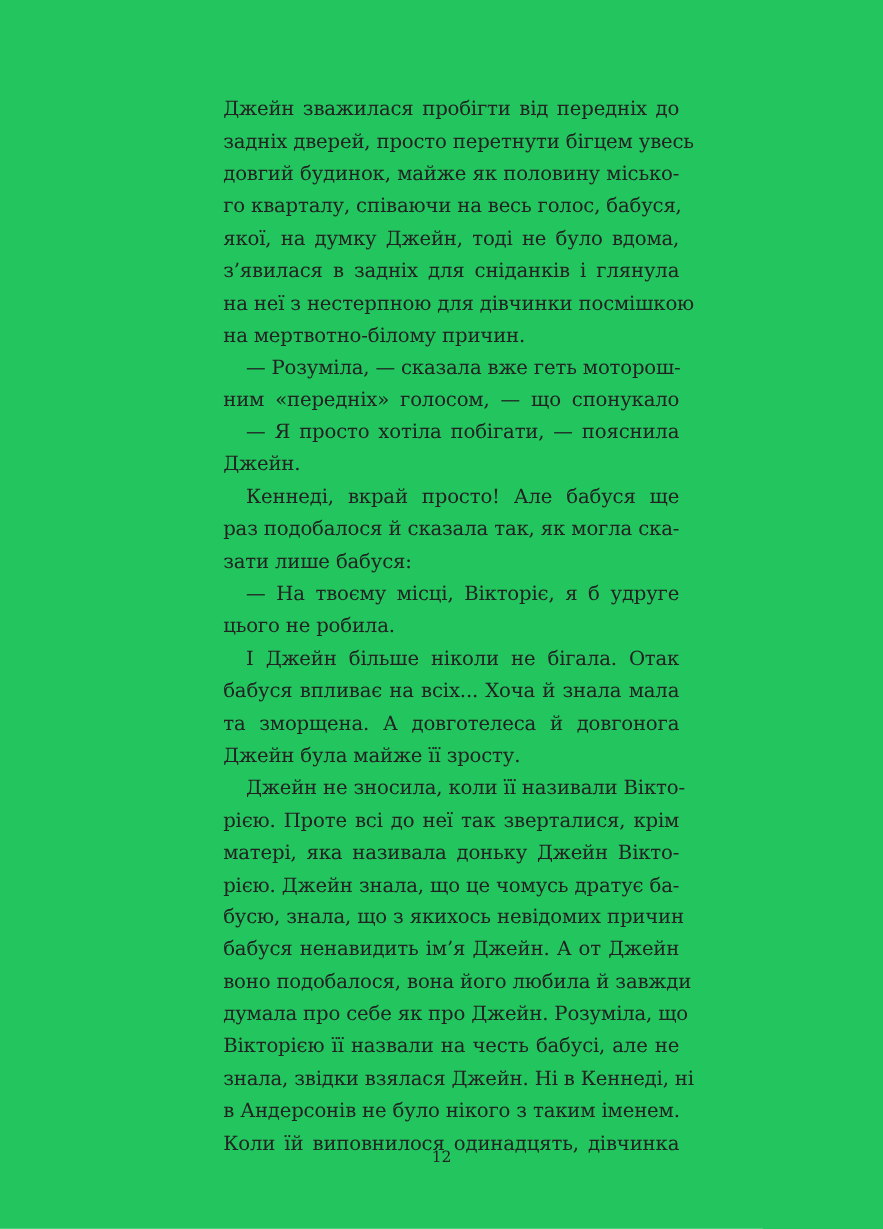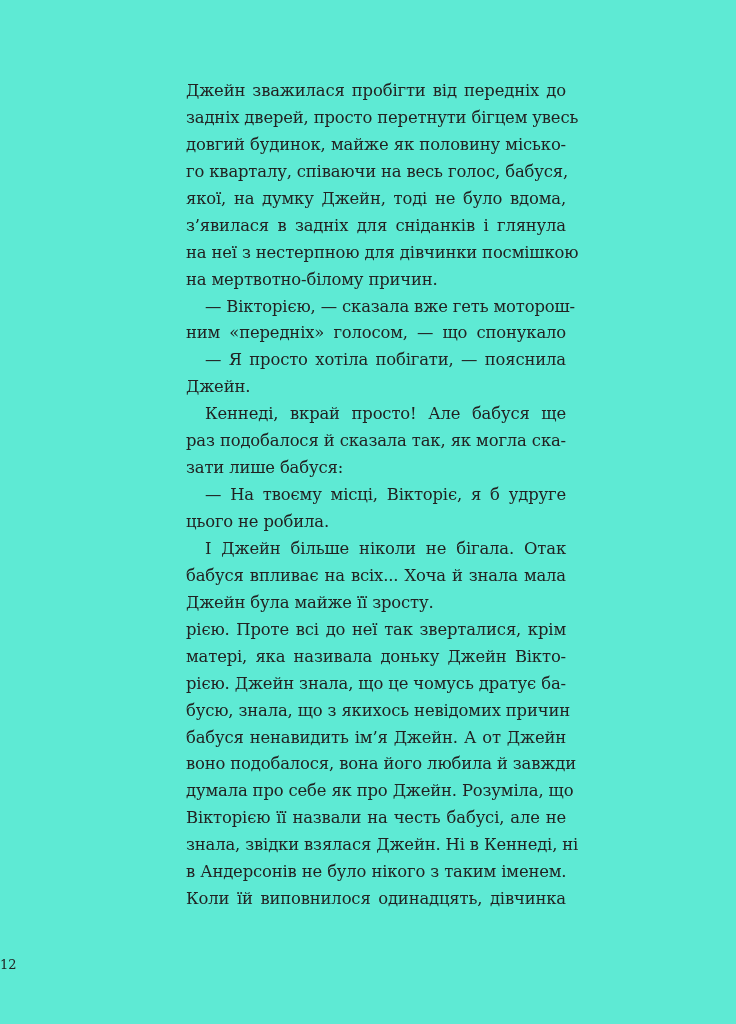--- a/index.html
+++ b/index.html
@@ -11,21 +11,21 @@
     width: 736px;
     height: 1024px;
     position: relative;
     overflow: hidden;
   }
   .page {
     position: absolute;
     left: 0; top: 0;
     width: 736px;
     height: 1024px;
-    background: #5eead4;
+    background: #22c55e;
   }
   .text-block {
     position: absolute;
     left: 186px;
     top: 78px;
     width: 380px;
     font-family: "DejaVu Serif", "Liberation Serif", serif;
     font-size: 16.4px;
     line-height: 26.95px;
     color: #222222;
@@ -42,50 +42,53 @@
     text-align-last: left;
   }
   .line.indent {
     padding-left: 19px;
   }
   .page-number {
     position: absolute;
     left: 0;
     width: 736px;
     top: 957px;
+    text-align: center;
     font-family: "DejaVu Serif", "Liberation Serif", serif;
     font-size: 13px;
     color: #222222;
   }
 </style>
 </head>
 <body>
 
 <div class="page">
   <div class="text-block" id="text-block">
       <span class="line">Джейн зважилася пробігти від передніх до</span>
       <span class="line">задніх дверей, просто перетнути бігцем увесь</span>
       <span class="line">довгий будинок, майже як половину місько-</span>
       <span class="line">го кварталу, співаючи на весь голос, бабуся,</span>
       <span class="line">якої, на думку Джейн, тоді не було вдома,</span>
       <span class="line">з’явилася в задніх для сніданків і глянула</span>
       <span class="line">на неї з нестерпною для дівчинки посмішкою</span>
       <span class="line last">на мертвотно-білому причин.</span>
-      <span class="line indent">— Вікторією, — сказала вже геть моторош-</span>
+      <span class="line indent">— Розуміла, — сказала вже геть моторош-</span>
       <span class="line">ним «передніх» голосом, — що спонукало</span>
       <span class="line indent">— Я просто хотіла побігати, — пояснила</span>
       <span class="line last">Джейн.</span>
       <span class="line indent">Кеннеді, вкрай просто! Але бабуся ще</span>
       <span class="line">раз подобалося й сказала так, як могла ска-</span>
       <span class="line last">зати лише бабуся:</span>
       <span class="line indent">— На твоєму місці, Вікторіє, я б удруге</span>
       <span class="line last">цього не робила.</span>
       <span class="line indent">І Джейн більше ніколи не бігала. Отак</span>
       <span class="line">бабуся впливає на всіх... Хоча й знала мала</span>
+      <span class="line">та зморщена. А довготелеса й довгонога</span>
       <span class="line last">Джейн була майже її зросту.</span>
+      <span class="line indent">Джейн не зносила, коли її називали Вікто-</span>
       <span class="line">рією. Проте всі до неї так зверталися, крім</span>
       <span class="line">матері, яка називала доньку Джейн Вікто-</span>
       <span class="line">рією. Джейн знала, що це чомусь дратує ба-</span>
       <span class="line">бусю, знала, що з якихось невідомих причин</span>
       <span class="line">бабуся ненавидить ім’я Джейн. А от Джейн</span>
       <span class="line">воно подобалося, вона його любила й завжди</span>
       <span class="line">думала про себе як про Джейн. Розуміла, що</span>
       <span class="line">Вікторією її назвали на честь бабусі, але не</span>
       <span class="line">знала, звідки взялася Джейн. Ні в Кеннеді, ні</span>
       <span class="line">в Андерсонів не було нікого з таким іменем.</span>

